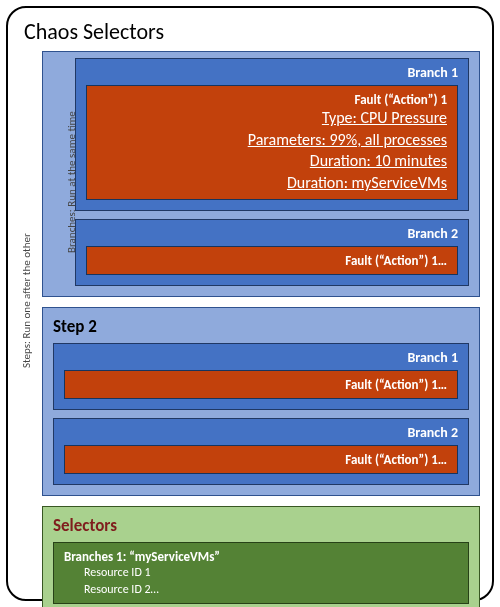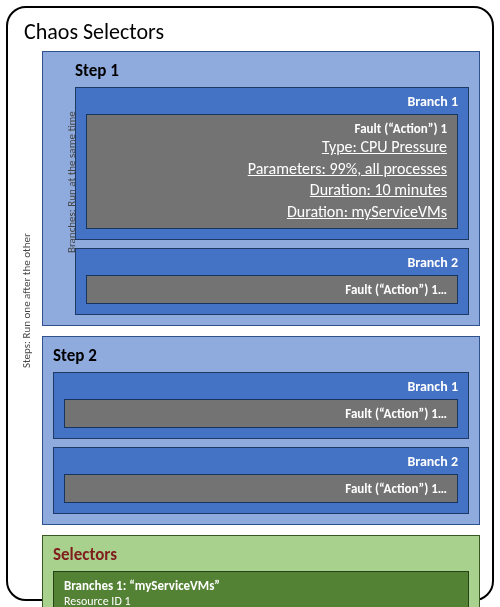--- a/index.html
+++ b/index.html
@@ -64,21 +64,21 @@
   }
   .branch-box:last-child { margin-bottom: 0; }
   .branch-title {
     font-size: 14px;
     font-weight: bold;
     color: #fff;
     padding-bottom: 4px;
   }
 
   .fault-box {
-    background: #737373;
+    background: #c2410c;
     border: 1.5px solid #16345e;
     padding: 6px 10px;
     color: #fff;
   }
   .fault-title { font-size: 13px; font-weight: bold; }
   .fault-line { font-size: 16px; line-height: 1.35; text-decoration: underline; }
 
   .selectors-box {
     background: #a9d18e;
     border: 1.5px solid #385723;
@@ -92,34 +92,33 @@
   }
   .selector-box {
     background: #548235;
     border: 1.5px solid #274117;
     padding: 6px 10px;
     color: #fff;
     margin-bottom: 8px;
   }
   .selector-box:last-child { margin-bottom: 0; }
   .selector-title { font-size: 13px; font-weight: bold; }
-  .selector-line { font-size: 12px; line-height: 1.35; }
+  .selector-line { font-size: 12px; line-height: 1.35; margin-left: 20px; }
 </style>
 </head>
 <body>
 
 <div class="frame">
   <div class="frame-title">Chaos Selectors</div>
 
   <div class="steps-wrap">
     <div class="v-label v-steps">Steps: Run one after the other</div>
 
     <div class="step-box step1">
       <div class="v-label v-branches">Branches: Run at the same time</div>
-      <div class="step-title">Step 1</div>
 
       <div class="branch-box">
         <div class="branch-title">Branch 1</div>
         <div class="fault-box">
           <div class="fault-title">Fault (“Action”) 1</div>
           <div class="fault-line">Type: CPU Pressure</div>
           <div class="fault-line">Parameters: 99%, all processes</div>
           <div class="fault-line">Duration: 10 minutes</div>
           <div class="fault-line">Duration: myServiceVMs</div>
         </div>
@@ -150,18 +149,19 @@
         </div>
       </div>
     </div>
 
     <div class="selectors-box">
       <div class="selectors-title">Selectors</div>
 
       <div class="selector-box">
         <div class="selector-title">Branches 1: “myServiceVMs”</div>
         <div class="selector-line">Resource ID 1</div>
+        <div class="selector-line">Resource ID 2…</div>
       </div>
 
     </div>
 
   </div>
 </div>
 
 </body></html>

